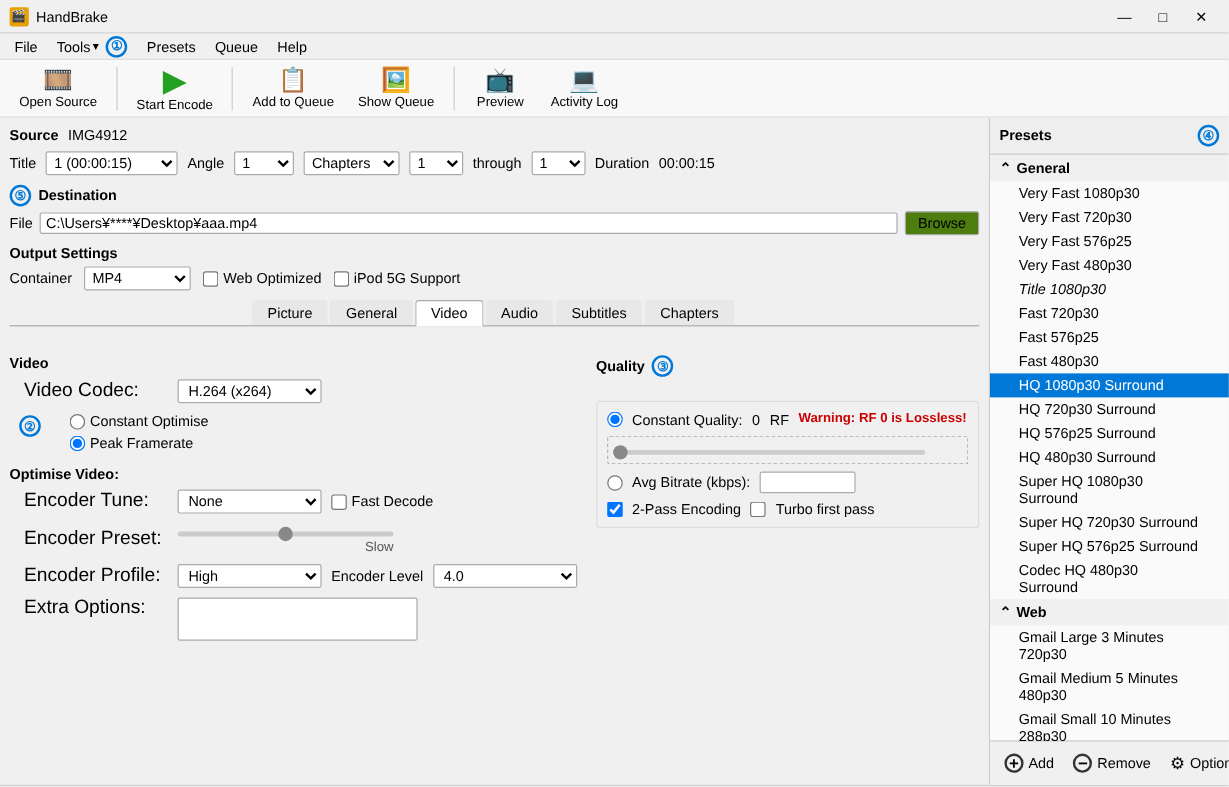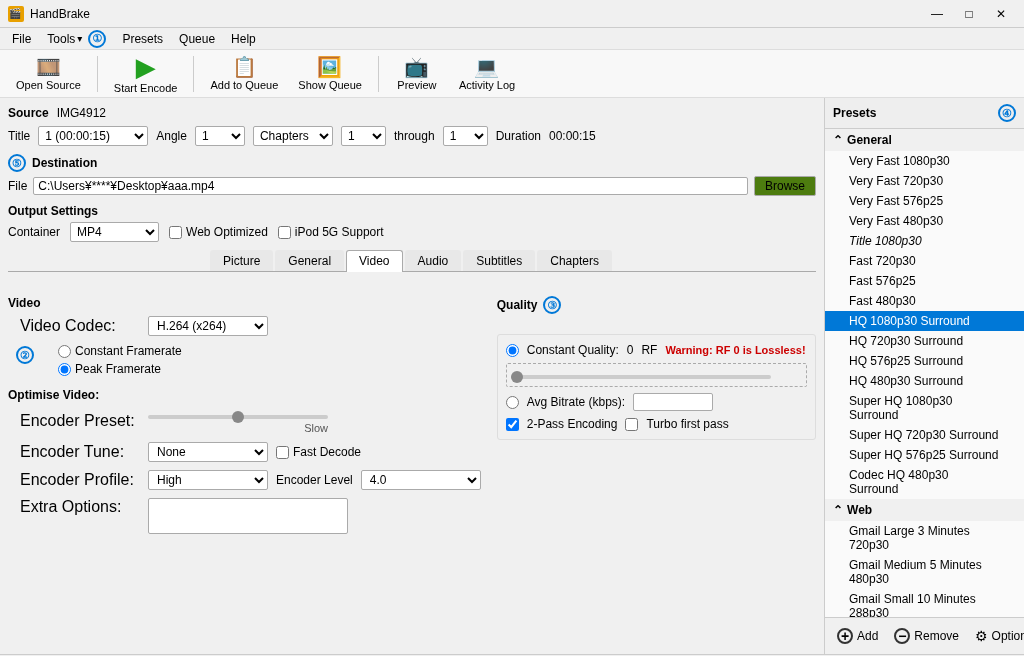--- a/index.html
+++ b/index.html
@@ -64,21 +64,21 @@
     .radio-group { display: flex; flex-direction: column; gap: 4px; margin-left: 16px; }
     .radio-row { display: flex; align-items: center; gap: 4px; font-size: 12px; }
 
     
     .optimise-section { margin-top: 12px; }
     .preset-slider { width: 180px; }
     .slow-fast-labels { display: flex; justify-content: space-between; width: 180px; font-size: 11px; color: #555; }
 
     
     .quality-section { padding: 8px; border: 1px solid #ddd; border-radius: 3px; }
-    .quality-row { display: flex; align-items: center; gap: 8px; margin-bottom: 6px; }
+    .quality-row { display: flex; align-items: flex-start; gap: 8px; margin-bottom: 6px; }
     .rf-slider { width: 260px; height: 16px; }
     .slider-labels { display: flex; justify-content: space-between; width: 270px; font-size: 11px; color: #555; margin-bottom: 8px; }
     .warning-text { color: #cc0000; font-size: 11px; font-weight: bold; }
     .avg-bitrate-row { display: flex; align-items: center; gap: 8px; margin-top: 6px; }
     .twopass-row { display: flex; align-items: center; gap: 8px; margin-top: 6px; }
 
     
     .presets-header { padding: 6px 8px; font-size: 12px; font-weight: bold; background: #eee; border-bottom: 1px solid #ccc; }
     .presets-list { flex: 1; overflow-y: auto; }
     .preset-group-header { display: flex; align-items: center; gap: 4px; padding: 4px 8px; font-size: 12px; font-weight: bold; cursor: pointer; background: #f0f0f0; }
@@ -248,53 +248,53 @@
             <option>MPEG-4</option>
           </select>
         </div>
 
 
         <div style="display:flex;align-items:flex-start;gap:8px;margin-bottom:8px;margin-left:8px;">
           <span style="border:2px solid #0078d7;border-radius:50%;width:18px;height:18px;display:inline-flex;align-items:center;justify-content:center;color:#0078d7;font-size:11px;font-weight:bold;flex-shrink:0;margin-top:2px;">②</span>
           <div class="radio-group">
             <div class="radio-row">
               <input type="radio" name="framerate_mode" id="cf" style="">
-              <label for="cf">Constant Framerate</label>
+              <label for="cf">Constant Optimise</label>
             </div>
             <div class="radio-row">
               <input type="radio" name="framerate_mode" id="pf" checked="" style="">
               <label for="pf">Peak Framerate</label>
             </div>
           </div>
         </div>
 
         <div class="optimise-section">
           <div style="font-weight:bold;margin-bottom:6px;">Optimise Video:</div>
-
-          <div class="form-row">
-            <span class="form-label">Encoder Preset:</span>
-            <div>
-              <input type="range" min="0" max="8" value="4" class="preset-slider" style="">
-              <div class="slow-fast-labels">
-                <span></span>
-                <span>Slow</span>
-              </div>
-            </div>
-          </div>
 
           <div class="form-row">
             <span class="form-label">Encoder Tune:</span>
             <select class="small-select" style="width:80px;">
               <option>None</option>
               <option>Film</option>
               <option>Animation</option>
             </select>
             <div class="checkbox-group">
               <input type="checkbox" id="fastdec" style="">
               <label for="fastdec">Fast Decode</label>
+            </div>
+          </div>
+
+          <div class="form-row">
+            <span class="form-label">Encoder Preset:</span>
+            <div>
+              <input type="range" min="0" max="8" value="4" class="preset-slider" style="">
+              <div class="slow-fast-labels">
+                <span></span>
+                <span>Slow</span>
+              </div>
             </div>
           </div>
 
           <div class="form-row">
             <span class="form-label">Encoder Profile:</span>
             <select class="small-select" style="width:80px;">
               <option>Auto</option>
               <option>Baseline</option>
               <option>Main</option>
               <option selected="">High</option>

